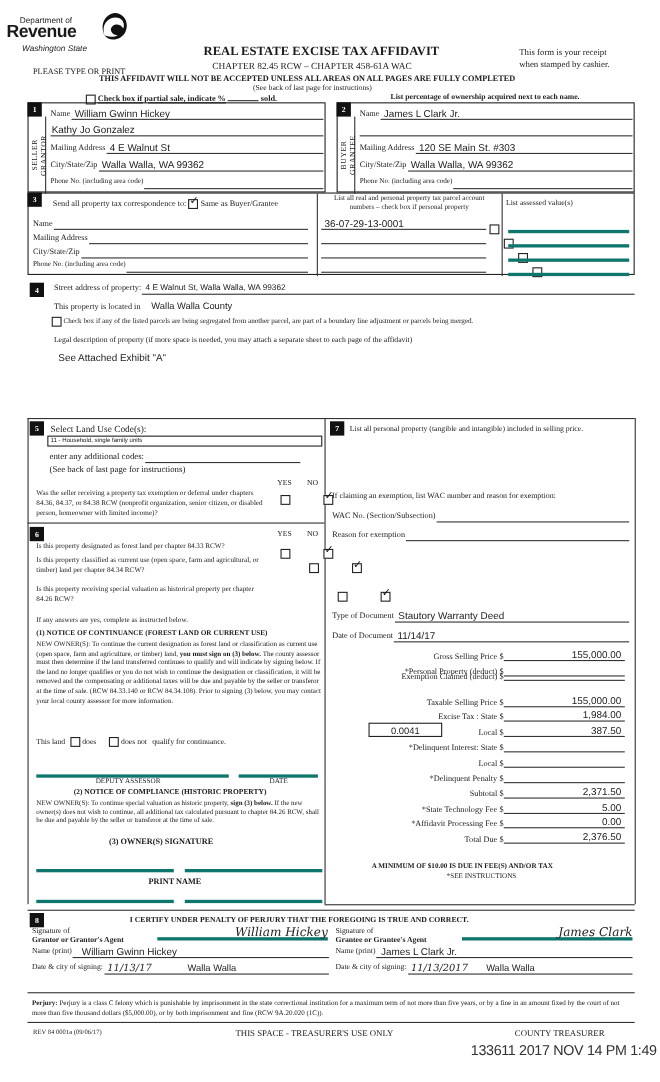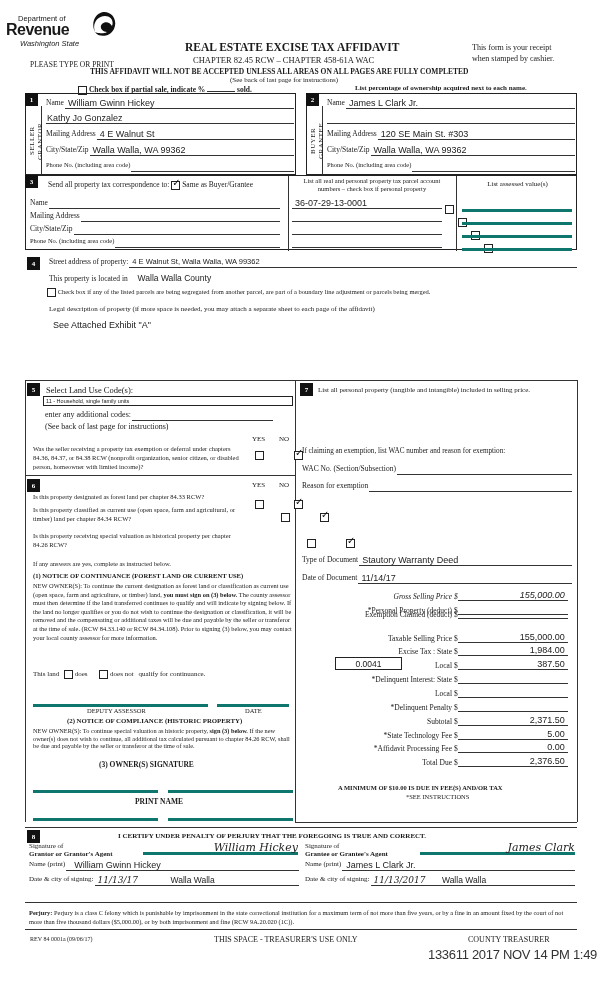--- a/index.html
+++ b/index.html
@@ -143,21 +143,21 @@
       <span class="val fill"></span>
   </div>
   <div class="line-row" style="left:4px;top:61px;width:250px;">
     <span class="lbl" style="font-size:6.5px;">Phone No. (including area code)</span>
       <span class="val fill"></span>
   </div>
 
   <div class="vr" style="left:262px;top:0;height:75px;"></div>
   <div class="vr" style="left:430px;top:0;height:75px;"></div>
   <div class="abs" style="left:266px;top:1px;width:160px;font-size:6.5px;text-align:center;line-height:8px;">List all real and personal property tax parcel account numbers – check box if personal property</div>
-  <div class="abs" style="left:434px;top:4px;width:115px;font-size:7px;text-align:center;">List assessed value(s)</div>
+  <div class="abs" style="left:434px;top:4px;width:115px;font-size:7px;text-align:left;">List assessed value(s)</div>
 
   <div class="line-row" style="left:266px;top:22px;width:150px;">
     <span class="val fill" style="margin-left:0;">36-07-29-13-0001</span>
   </div>
   <span class="abs cb" style="left:419px;top:23px;"></span>
   <div class="abs uline" style="left:436px;top:33px;width:110px;height:1px;"></div>
 
   <div class="line-row" style="left:266px;top:35px;width:150px;">
     <span class="val fill" style="margin-left:0;"></span>
   </div>
@@ -285,21 +285,21 @@
 
   <div class="line-row" style="left:6px;top:175px;width:270px;">
     <span class="lbl">Type of Document</span>
     <span class="val fill">Stautory Warranty Deed</span>
   </div>
   <div class="line-row" style="left:6px;top:193px;width:270px;">
     <span class="lbl">Date of Document</span>
     <span class="val fill">11/14/17</span>
   </div>
 
-  <div class="money-row" style="left:30px;top:210px;font-style:italic;">
+  <div class="money-row" style="left:30px;top:210px;">
     <span class="mlbl">Gross Selling Price</span>
       <span class="dollar">$</span>
     <span class="mval">155,000.00</span>
   </div>
   <div class="money-row" style="left:30px;top:224px;">
     <span class="mlbl">*Personal Property (deduct)</span>
       <span class="dollar">$</span>
     <span class="mval"></span>
   </div>
   <div class="money-row" style="left:30px;top:228px;">

